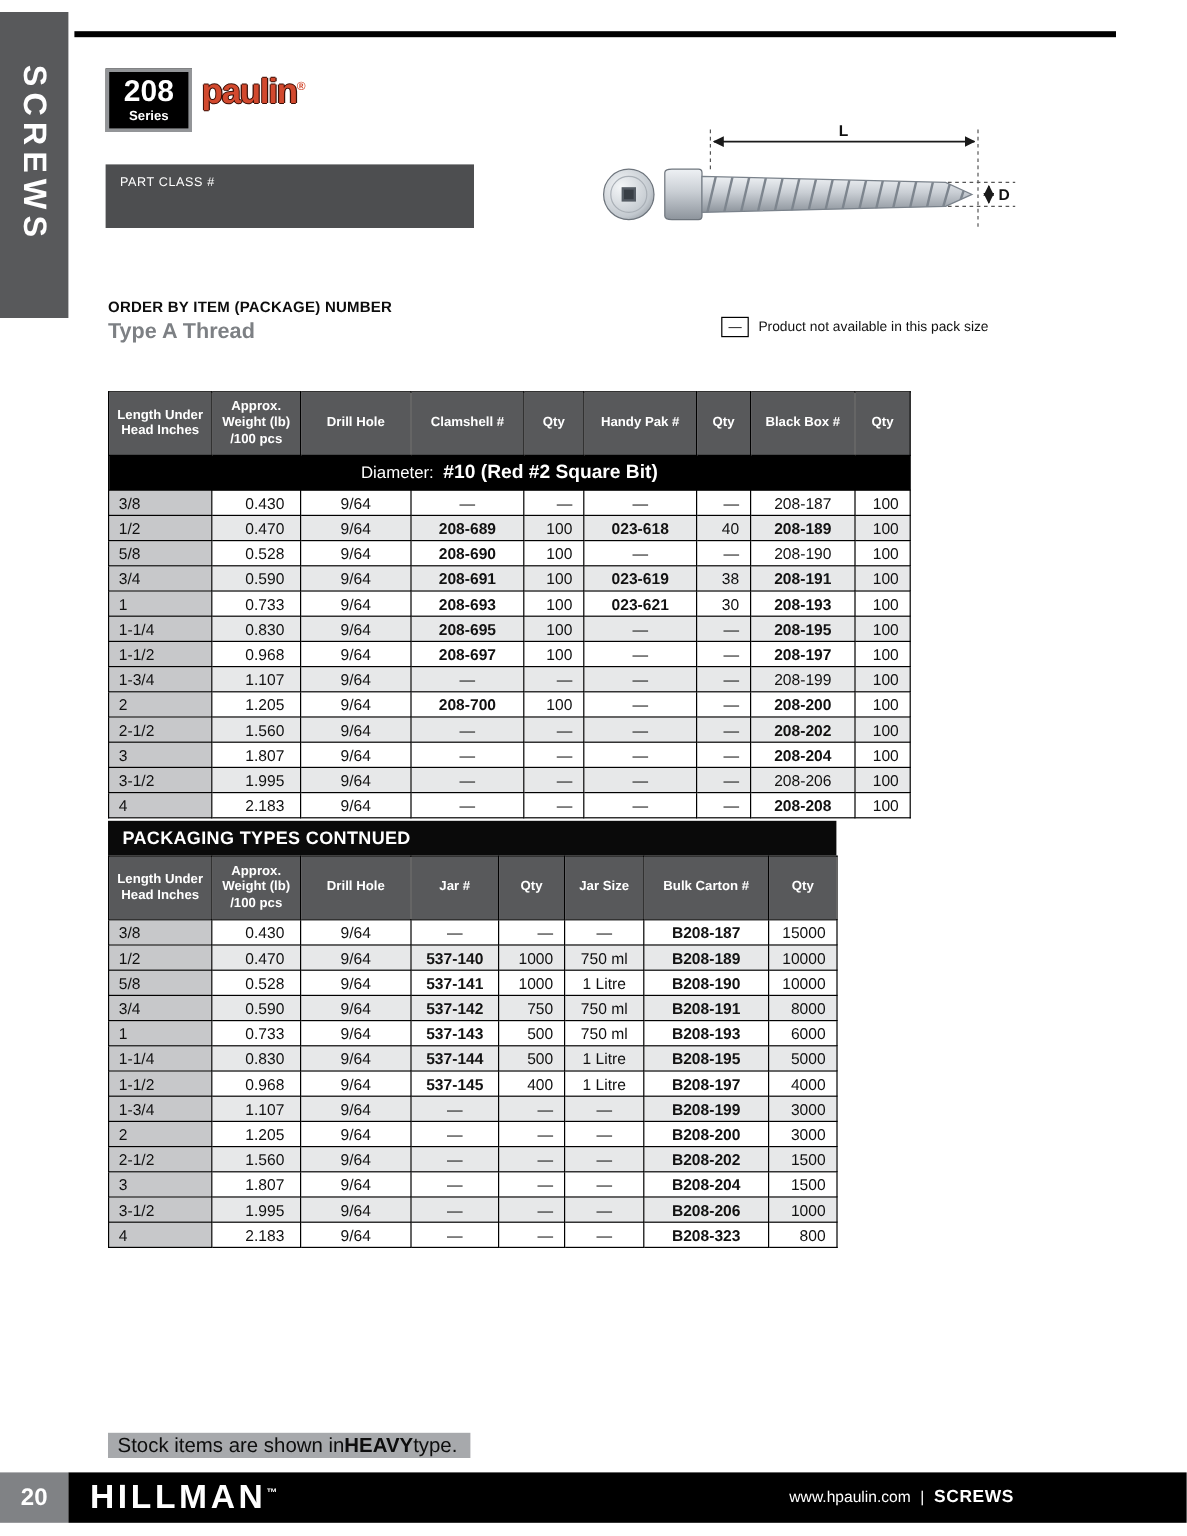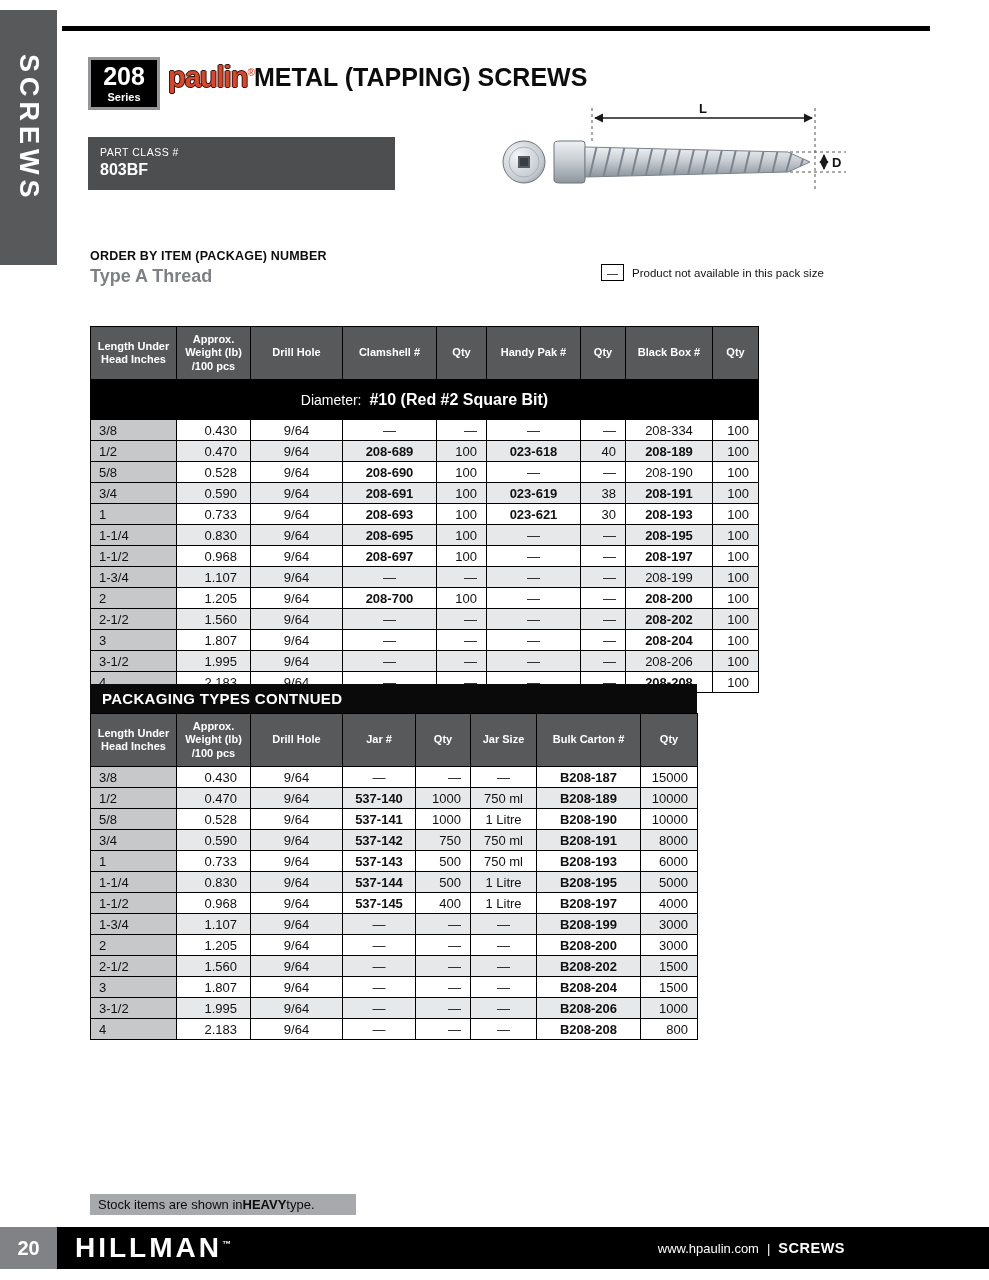--- a/index.html
+++ b/index.html
@@ -57,29 +57,29 @@
   th { background:var(--panel_gray,#58595b); color:#fff; font-size:11px; font-weight:bold;
     text-align:center; vertical-align:middle; height:53px; padding:2px; line-height:1.2; }
   td { height:21px; font-size:13px; text-align:center; padding:0 3px; background:#fff; color:#111; }
   tbody td:first-child { background:var(--col_gray,#c7c8ca); text-align:left; padding-left:8px; }
   tbody tr:nth-child(even) td:not(:first-child) { background:var(--row_alt,#e7e8e9); }
   td:nth-child(2) { text-align:right; padding-right:13px; }
   .t1 td:nth-child(5), .t1 td:nth-child(7), .t1 td:nth-child(9),
   .t2 td:nth-child(5), .t2 td:nth-child(8) { text-align:right; padding-right:9px; }
   td.heavy { font-weight:bold; }
   td.na { text-align:center; padding:0 3px; }
-  .diameter-row td { background:#000; color:#fff; height:40px; text-align:center; }
+  .diameter-row td { background:#000; color:#fff; height:29px; text-align:center; }
   .dia-label { font-size:14px; }
   .dia-value { font-size:16px; font-weight:bold; margin-left:8px; }
 
   .packaging-bar { position:absolute; left:90px; top:684px; width:607px; height:29px; background:#0a0a0a;
     color:#fff; font-size:15px; font-weight:bold; letter-spacing:.3px; display:flex; align-items:center; padding-left:12px; }
 
-  .stock-note { position:absolute; left:90px; top:1194px; width:266px; height:21px;
-    background:var(--bar_gray,#a7a9ac); font-size:13px; color:#0d0d0d; display:flex; align-items:center; padding-left:8px; }
+  .stock-note { position:absolute; left:90px; top:1194px; width:302px; height:21px;
+    background:var(--bar_gray,#a7a9ac); font-size:17px; color:#0d0d0d; display:flex; align-items:center; padding-left:8px; }
 
   .footer { position:absolute; left:0; top:1227px; width:989px; height:42px; }
   .page-number { position:absolute; left:0; top:0; width:57px; height:42px; background:#808285; color:#fff;
     font-size:20px; font-weight:bold; display:flex; align-items:center; justify-content:center; }
   .footer-bar { position:absolute; left:57px; right:0; top:0; height:42px; background:#000; display:flex; align-items:center; }
   .hillman { color:#fff; font-size:28px; font-weight:bold; letter-spacing:3px; margin-left:18px; }
   .hillman sup { font-size:9px; letter-spacing:0; }
   .footer-right { position:absolute; right:144px; top:50%; transform:translateY(-50%); color:#fff; font-size:13px; }
   .footer-right .sep { margin:0 8px; }
   .footer-right .sec { font-weight:bold; font-size:14.5px; letter-spacing:.5px; }
@@ -95,25 +95,23 @@
 
   <div class="top-rule"></div>
 
   <div class="series-badge">
     <div class="series-number">208</div>
     <div class="series-label">Series</div>
   </div>
 
   <div class="brand-logo"><span>paulin</span><sup>®</sup></div>
 
-  <h1 class="page-title">METAL (TAPPING) SCREWS</h1>
 
   <div class="part-class">
     <div class="part-class-label">PART CLASS #</div>
-    <div class="part-class-value">803BF</div>
   </div>
 
   <svg class="screw-diagram" width="372" height="100" viewBox="0 0 372 100">
     <defs>
       <linearGradient id="metalV" x1="0" y1="0" x2="0" y2="1">
         <stop offset="0" stop-color="#eef1f4"></stop>
           <stop offset="0.45" stop-color="#c9ced4"></stop>
           <stop offset="1" stop-color="#8d949c"></stop>
       </linearGradient>
       <radialGradient id="metalR" cx="0.35" cy="0.35" r="0.85">
@@ -213,21 +211,21 @@
       </thead>
       <tbody>
           <tr>
             <td>3/8</td>
             <td>0.430</td>
             <td>9/64</td>
             <td class="na">—</td>
             <td class="na">—</td>
             <td class="na">—</td>
             <td class="na">—</td>
-            <td>208-334</td>
+            <td>208-187</td>
             <td>100</td>
           </tr>
           <tr>
             <td>1/2</td>
             <td>0.470</td>
             <td>9/64</td>
             <td class="heavy">208-689</td>
             <td>100</td>
             <td class="heavy">023-618</td>
             <td>40</td>
@@ -506,21 +504,21 @@
             <td class="heavy">B208-206</td>
             <td>1000</td>
           </tr>
           <tr>
             <td>4</td>
             <td>2.183</td>
             <td>9/64</td>
             <td class="na">—</td>
             <td class="na">—</td>
             <td class="na">—</td>
-            <td class="heavy">B208-208</td>
+            <td class="heavy">B208-323</td>
             <td>800</td>
           </tr>
         </tbody>
     </table>
   </div>
 
   <div class="stock-note">
     <span>Stock items are shown in </span>
       <b>HEAVY</b>
       <span> type.</span>

